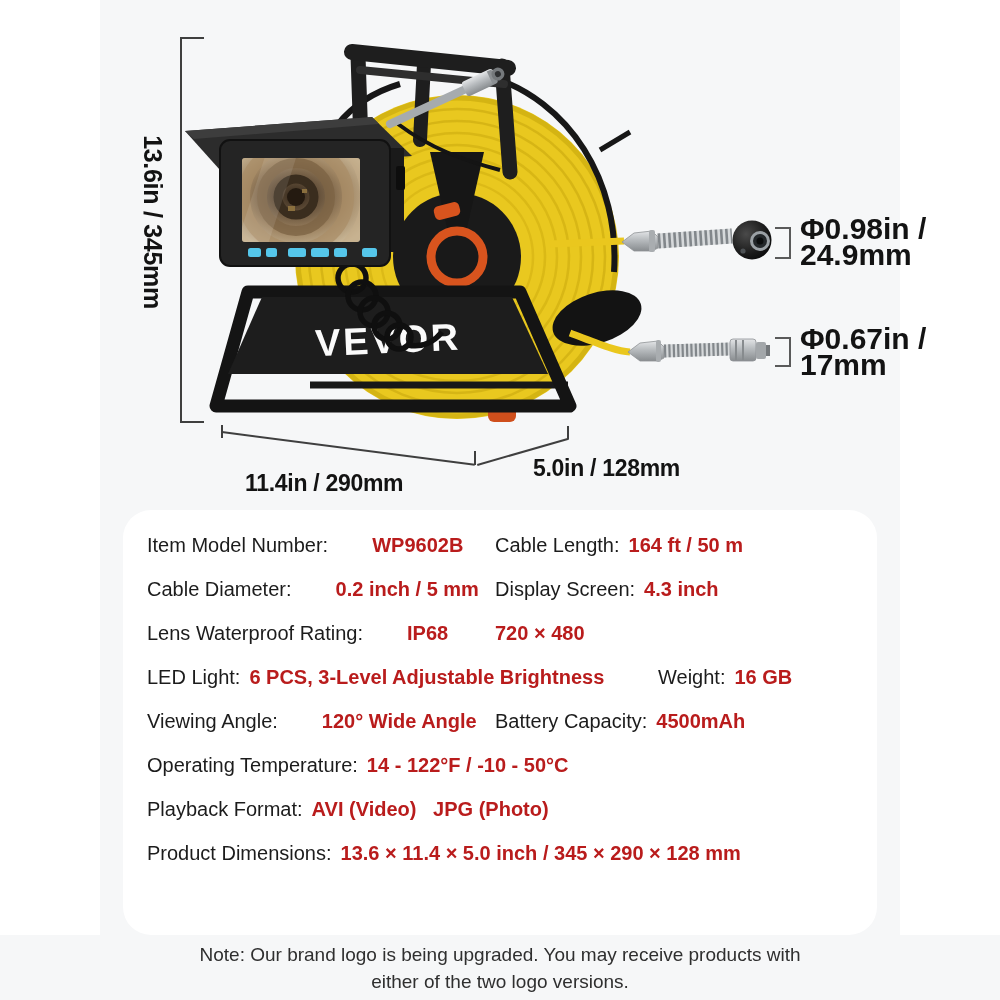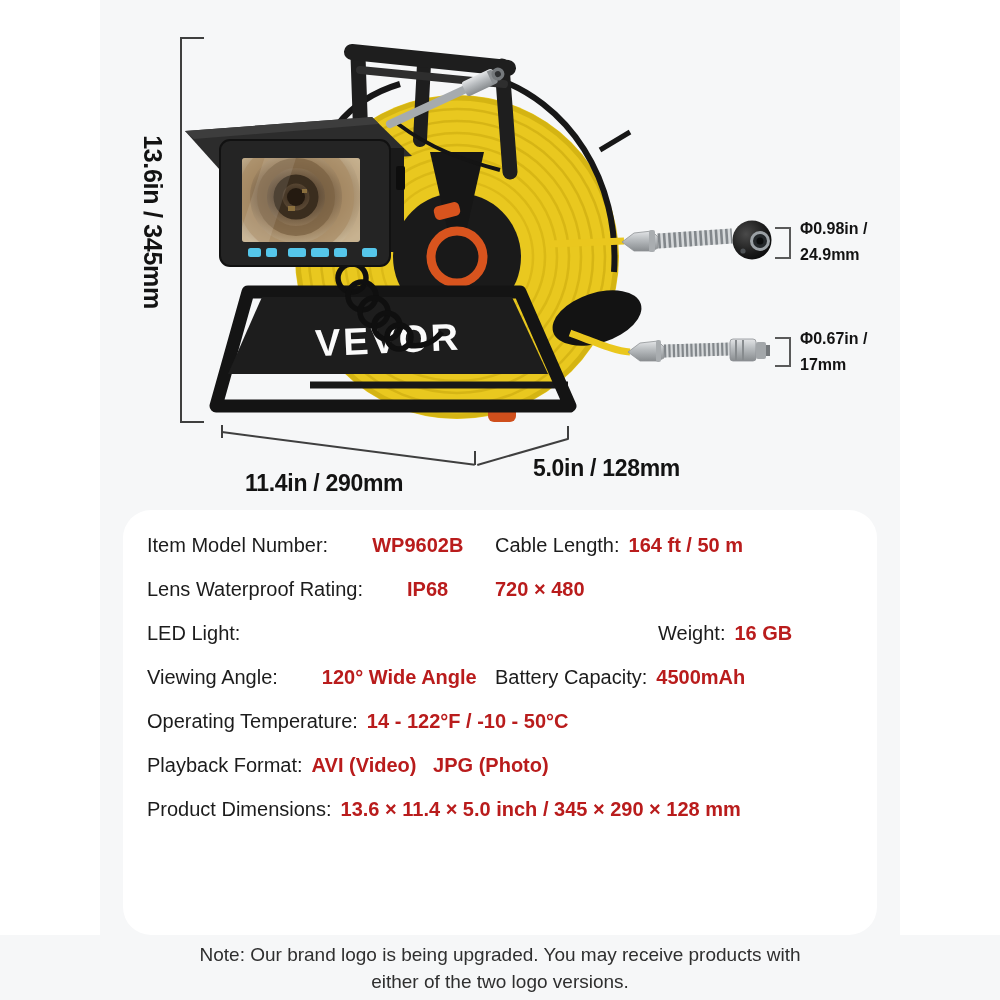--- a/index.html
+++ b/index.html
@@ -11,21 +11,21 @@
 
   
   .vline{position:absolute;left:180px;top:37px;width:2px;height:386px;background:#3f3f3f;}
   .vtick{position:absolute;width:24px;height:2px;background:#3f3f3f;left:180px;}
   .vtick.top{top:37px}.vtick.bot{top:421px}
   .dim-label{position:absolute;font-size:23px;font-weight:600;color:#131313;white-space:nowrap;letter-spacing:-0.3px;}
   .dim-label-v{position:absolute;left:152px;top:222px;font-size:25px;font-weight:600;color:#131313;
                white-space:nowrap;transform:translate(-50%,-50%) rotate(90deg);letter-spacing:-0.3px;}
   .dline{position:absolute;height:0;border-top:2px solid #3f3f3f;transform-origin:0 0;}
   .dtick{position:absolute;width:2px;background:#3f3f3f;}
-  .head-label{position:absolute;left:800px;font-size:16px;font-weight:600;line-height:26px;color:#131313;white-space:nowrap;}
+  .head-label{position:absolute;left:800px;font-size:30px;font-weight:600;line-height:26px;color:#131313;white-space:nowrap;}
 
   
   .spec-card{position:absolute;left:123px;top:510px;width:754px;height:425px;background:#ffffff;border-radius:28px;
              padding:13px 24px 0 24px;box-sizing:border-box;}
   .srow{display:flex;align-items:center;height:44px;font-size:20px;}
   .cell{display:flex;align-items:baseline;column-gap:9px;white-space:nowrap;}
   .c1{width:348px;flex:none;gap:44px;}
   .c1w{width:511px;flex:none;}
   .lab{color:#1c1c1c;font-weight:400;}
   .val{color:#b91c1c;font-weight:700;white-space:pre-wrap;}
@@ -206,34 +206,45 @@
       <div class="cell c1">
         <span class="lab">Item Model Number:</span>
         <span class="val">WP9602B</span>
       </div>
       <div class="cell">
         <span class="lab">Cable Length:</span>
         <span class="val">164 ft / 50 m</span>
       </div>
     </div>
 
+    <div class="srow">
+      <div class="cell c1">
+        <span class="lab">Cable Diameter:</span>
+        <span class="val">0.2 inch / 5 mm</span>
+      </div>
+      <div class="cell">
+        <span class="lab">Display Screen:</span>
+        <span class="val">4.3 inch</span>
+      </div>
+    </div>
 
     <div class="srow">
       <div class="cell c1">
         <span class="lab">Lens Waterproof Rating:</span>
         <span class="val">IP68</span>
       </div>
       <div class="cell">
         <span class="val">720 × 480</span>
       </div>
     </div>
 
     <div class="srow">
       <div class="cell c1w">
         <span class="lab">LED Light:</span>
+        <span class="val">6 PCS, 3-Level Adjustable Brightness</span>
       </div>
       <div class="cell">
         <span class="lab">Weight:</span>
         <span class="val">16 GB</span>
       </div>
     </div>
 
 
     <div class="srow">
       <div class="cell c1">

